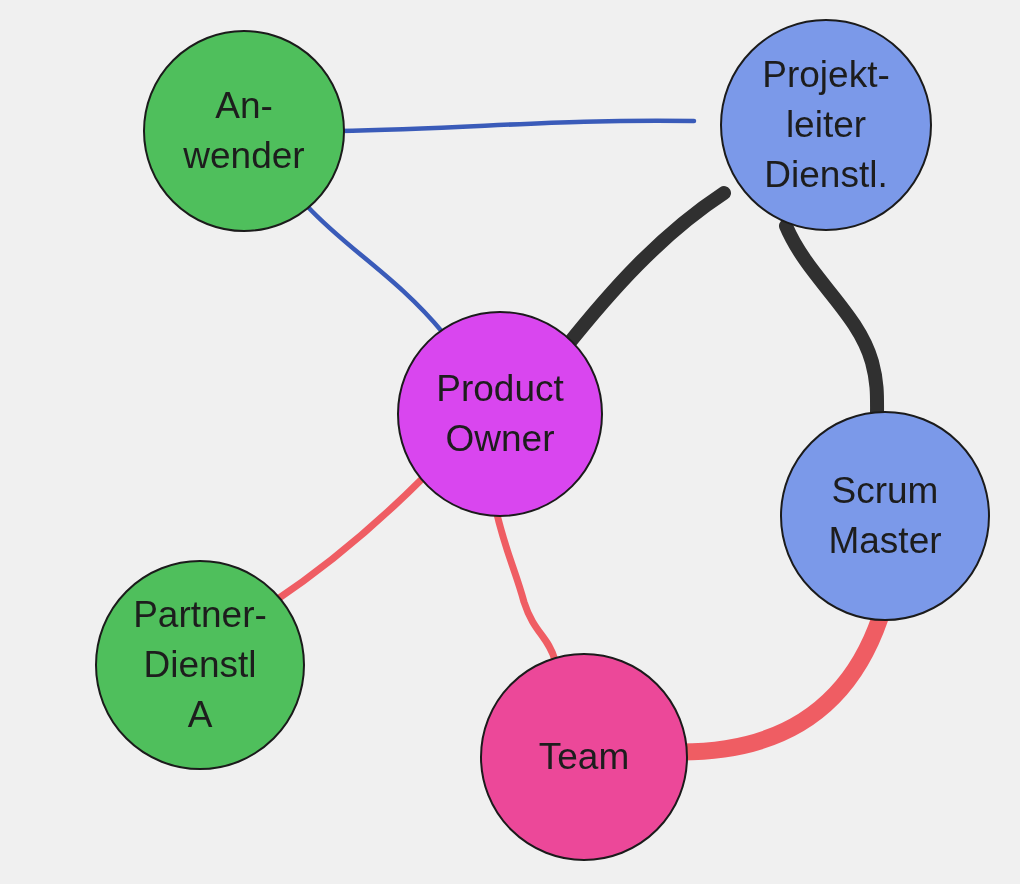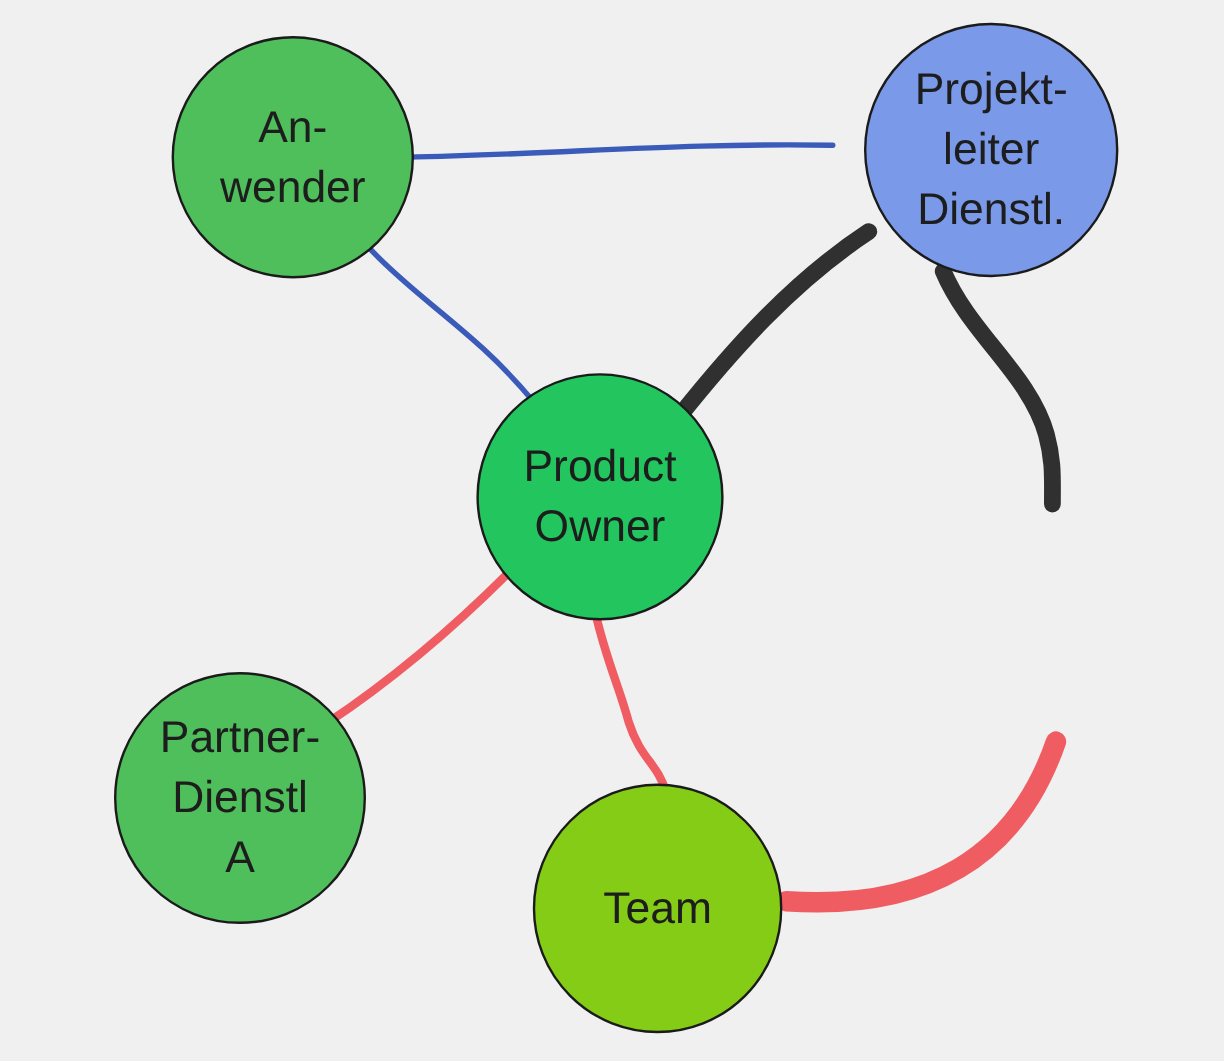--- a/index.html
+++ b/index.html
@@ -65,26 +65,30 @@
   <div class="nodes-layer" id="nodes">
       <div class="node" style="left: 143px; top: 30px; width: 202px; height: 202px; background: rgb(79, 191, 92); border-color: rgb(27, 27, 27);">
         <span class="node-label" style="color: rgb(29, 29, 29);">An-
 wender</span>
       </div>
       <div class="node" style="left: 720px; top: 19px; width: 212px; height: 212px; background: rgb(123, 153, 233); border-color: rgb(27, 27, 27);">
         <span class="node-label" style="color: rgb(29, 29, 29);">Projekt-
 leiter
 Dienstl.</span>
       </div>
-      <div class="node" style="left: 397px; top: 311px; width: 206px; height: 206px; background: #22c55e; border-color: rgb(27, 27, 27);">
+      <div class="node" style="left: 397px; top: 311px; width: 206px; height: 206px; background: #d946ef; border-color: rgb(27, 27, 27);">
         <span class="node-label" style="color: rgb(29, 29, 29);">Product
 Owner</span>
       </div>
       <div class="node" style="left: 95px; top: 560px; width: 210px; height: 210px; background: rgb(79, 191, 92); border-color: rgb(27, 27, 27);">
         <span class="node-label" style="color: rgb(29, 29, 29);">Partner-
 Dienstl
 A</span>
       </div>
-      <div class="node" style="left: 444px; top: 653px; width: 208px; height: 208px; background: #84cc16; border-color: rgb(27, 27, 27);">
+      <div class="node" style="left: 780px; top: 411px; width: 210px; height: 210px; background: rgb(123, 153, 233); border-color: rgb(27, 27, 27);">
+        <span class="node-label" style="color: rgb(29, 29, 29);">Scrum
+Master</span>
+      </div>
+      <div class="node" style="left: 480px; top: 653px; width: 208px; height: 208px; background: #ec4899; border-color: rgb(27, 27, 27);">
         <span class="node-label" style="color: rgb(29, 29, 29);">Team</span>
       </div>
     </div>
 </div>
 
 </body></html>

